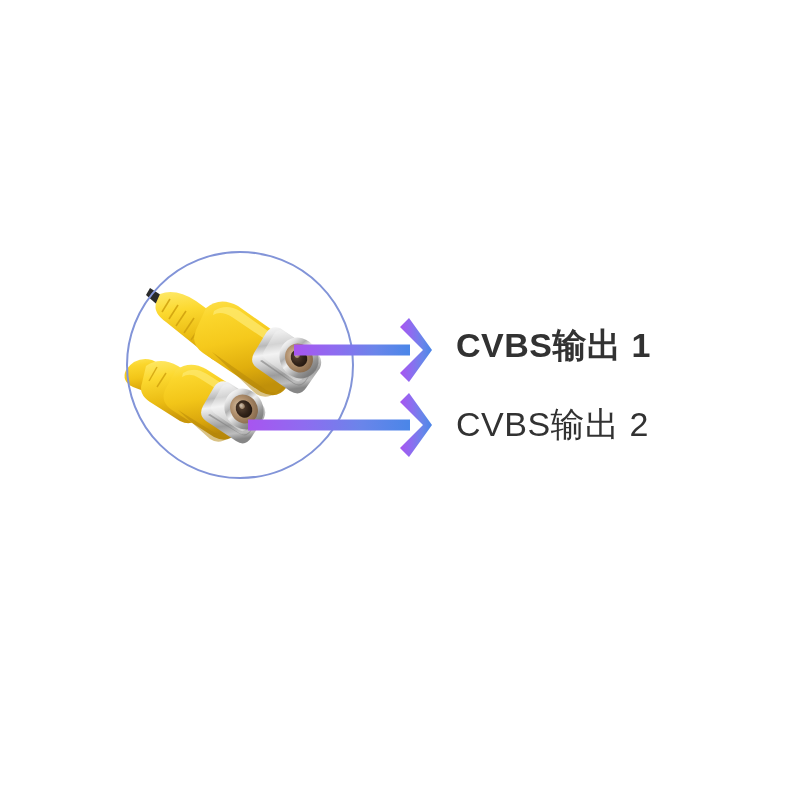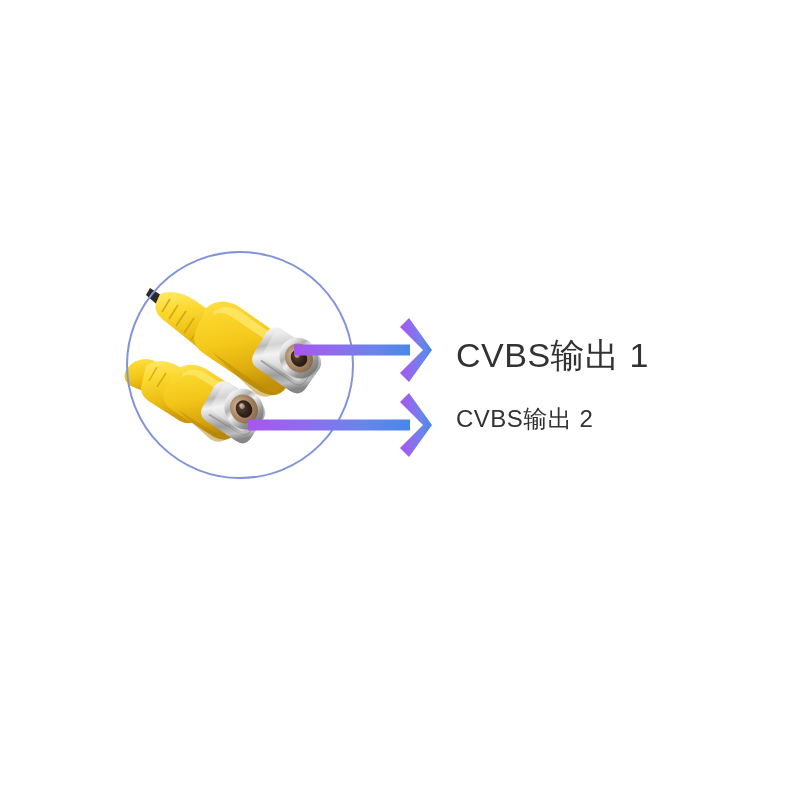--- a/index.html
+++ b/index.html
@@ -27,21 +27,21 @@
   .callout-label {
     position: absolute;
     color: #323232;
     font-size: 34px;
     font-weight: 400;
     letter-spacing: 0.5px;
     white-space: nowrap;
     line-height: 1;
     font-family: "Liberation Sans", "DejaVu Sans", sans-serif;
   }
-  #label-cvbs-1 { left: 456px; top: 338px; }
+  #label-cvbs-1 { left: 456px; top: 328px; font-weight: bold; }
   #label-cvbs-2 { left: 456px; top: 407px; }
 </style>
 </head>
 <body>
 
 <div id="stage" style="background: rgb(255, 255, 255);">
 
   <svg class="layer" viewBox="0 0 800 800">
     <defs>
 
@@ -193,15 +193,15 @@
     </g>
 
     <g>
       <rect x="248" y="419.5" width="162" height="11" fill="url(#arrowGrad2)"></rect>
       <path d="M409 393 L400 402 L423 425 L400 448 L409 457 L432 425 Z" fill="url(#arrowGrad2)"></path>
     </g>
   </svg>
 
   <div id="label-cvbs-1" class="callout-label" style="color: rgb(50, 50, 50); font-size: 34px;">CVBS输出 1</div>
 
-  <div id="label-cvbs-2" class="callout-label" style="color: rgb(50, 50, 50); font-size: 24px;">CVBS输出 2</div>
+  <div id="label-cvbs-2" class="callout-label" style="color: rgb(50, 50, 50); font-size: 34px;">CVBS输出 2</div>
 
 </div>
 
 </body></html>

